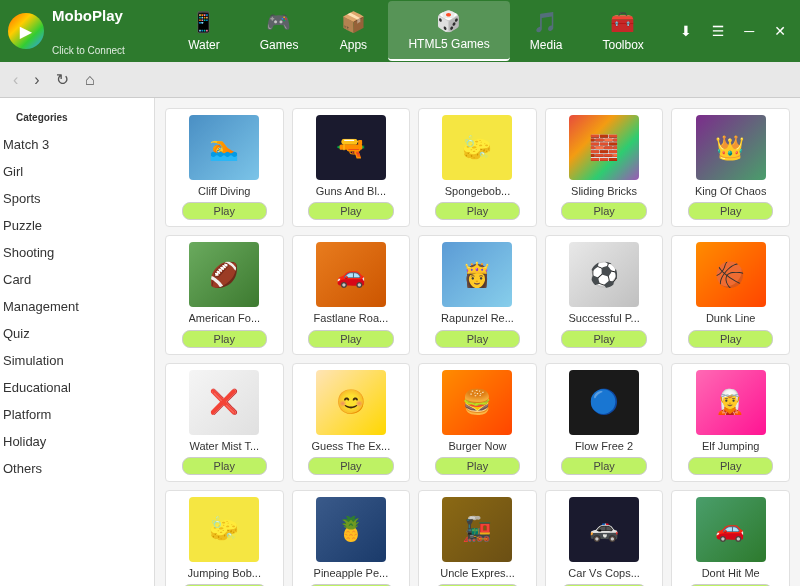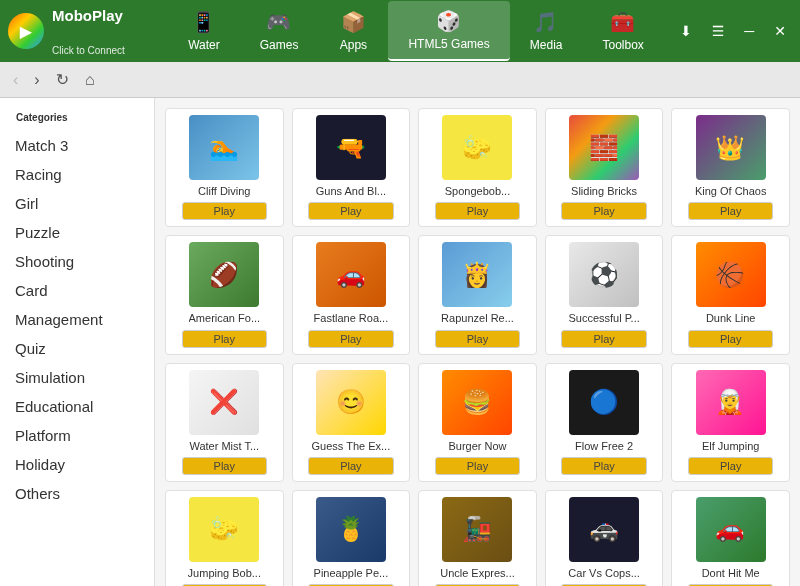--- a/index.html
+++ b/index.html
@@ -86,24 +86,24 @@
       overflow-y: auto;
       padding: 10px 0;
     }
     .sidebar-title {
       font-weight: bold;
       font-size: 10px;
       padding: 4px 16px 8px;
       color: #333;
     }
     .sidebar-item {
-      padding: 6px 15px;
+      padding: 6px 3px;
       cursor: pointer;
       color: #333;
-      font-size: 15px;
+      font-size: 13px;
     }
 
     
     .games-area {
       flex: 1;
       background: #f5f5f5;
       overflow-y: auto;
       padding: 10px;
     }
     .games-grid {
@@ -132,23 +132,23 @@
       font-size: 11px;
       color: #333;
       text-align: center;
       line-height: 1.3;
       max-width: 80px;
       overflow: hidden;
       text-overflow: ellipsis;
       white-space: nowrap;
     }
     .play-btn {
-      background: #eab308;
+      background: #bef264;
       border: 1px solid #ccc;
-      border-radius: 3px;
+      border-radius: 8px;
       padding: 2px 31px;
       font-size: 11px;
       cursor: pointer;
       color: #444;
     }
 
     
     .games-area::-webkit-scrollbar { width: 8px; }
     .games-area::-webkit-scrollbar-track { background: #eee; }
     .games-area::-webkit-scrollbar-thumb { background: #bbb; border-radius: 4px; }
@@ -228,22 +228,22 @@
   <button class="toolbar-btn">↻</button>
   <button class="toolbar-btn">⌂</button>
 </div>
 
 <div class="main-area">
 
   <div class="sidebar">
     <div class="sidebar-title">Categories</div>
     <div id="sidebar-items-container">
         <div class="sidebar-item">Match 3</div>
-        <div class="sidebar-item">Racing</div>
         <div class="sidebar-item">Girl</div>
+        <div class="sidebar-item">Sports</div>
         <div class="sidebar-item">Puzzle</div>
         <div class="sidebar-item">Shooting</div>
         <div class="sidebar-item">Card</div>
         <div class="sidebar-item">Management</div>
         <div class="sidebar-item">Quiz</div>
         <div class="sidebar-item">Simulation</div>
         <div class="sidebar-item">Educational</div>
         <div class="sidebar-item">Platform</div>
         <div class="sidebar-item">Holiday</div>
         <div class="sidebar-item">Others</div>

